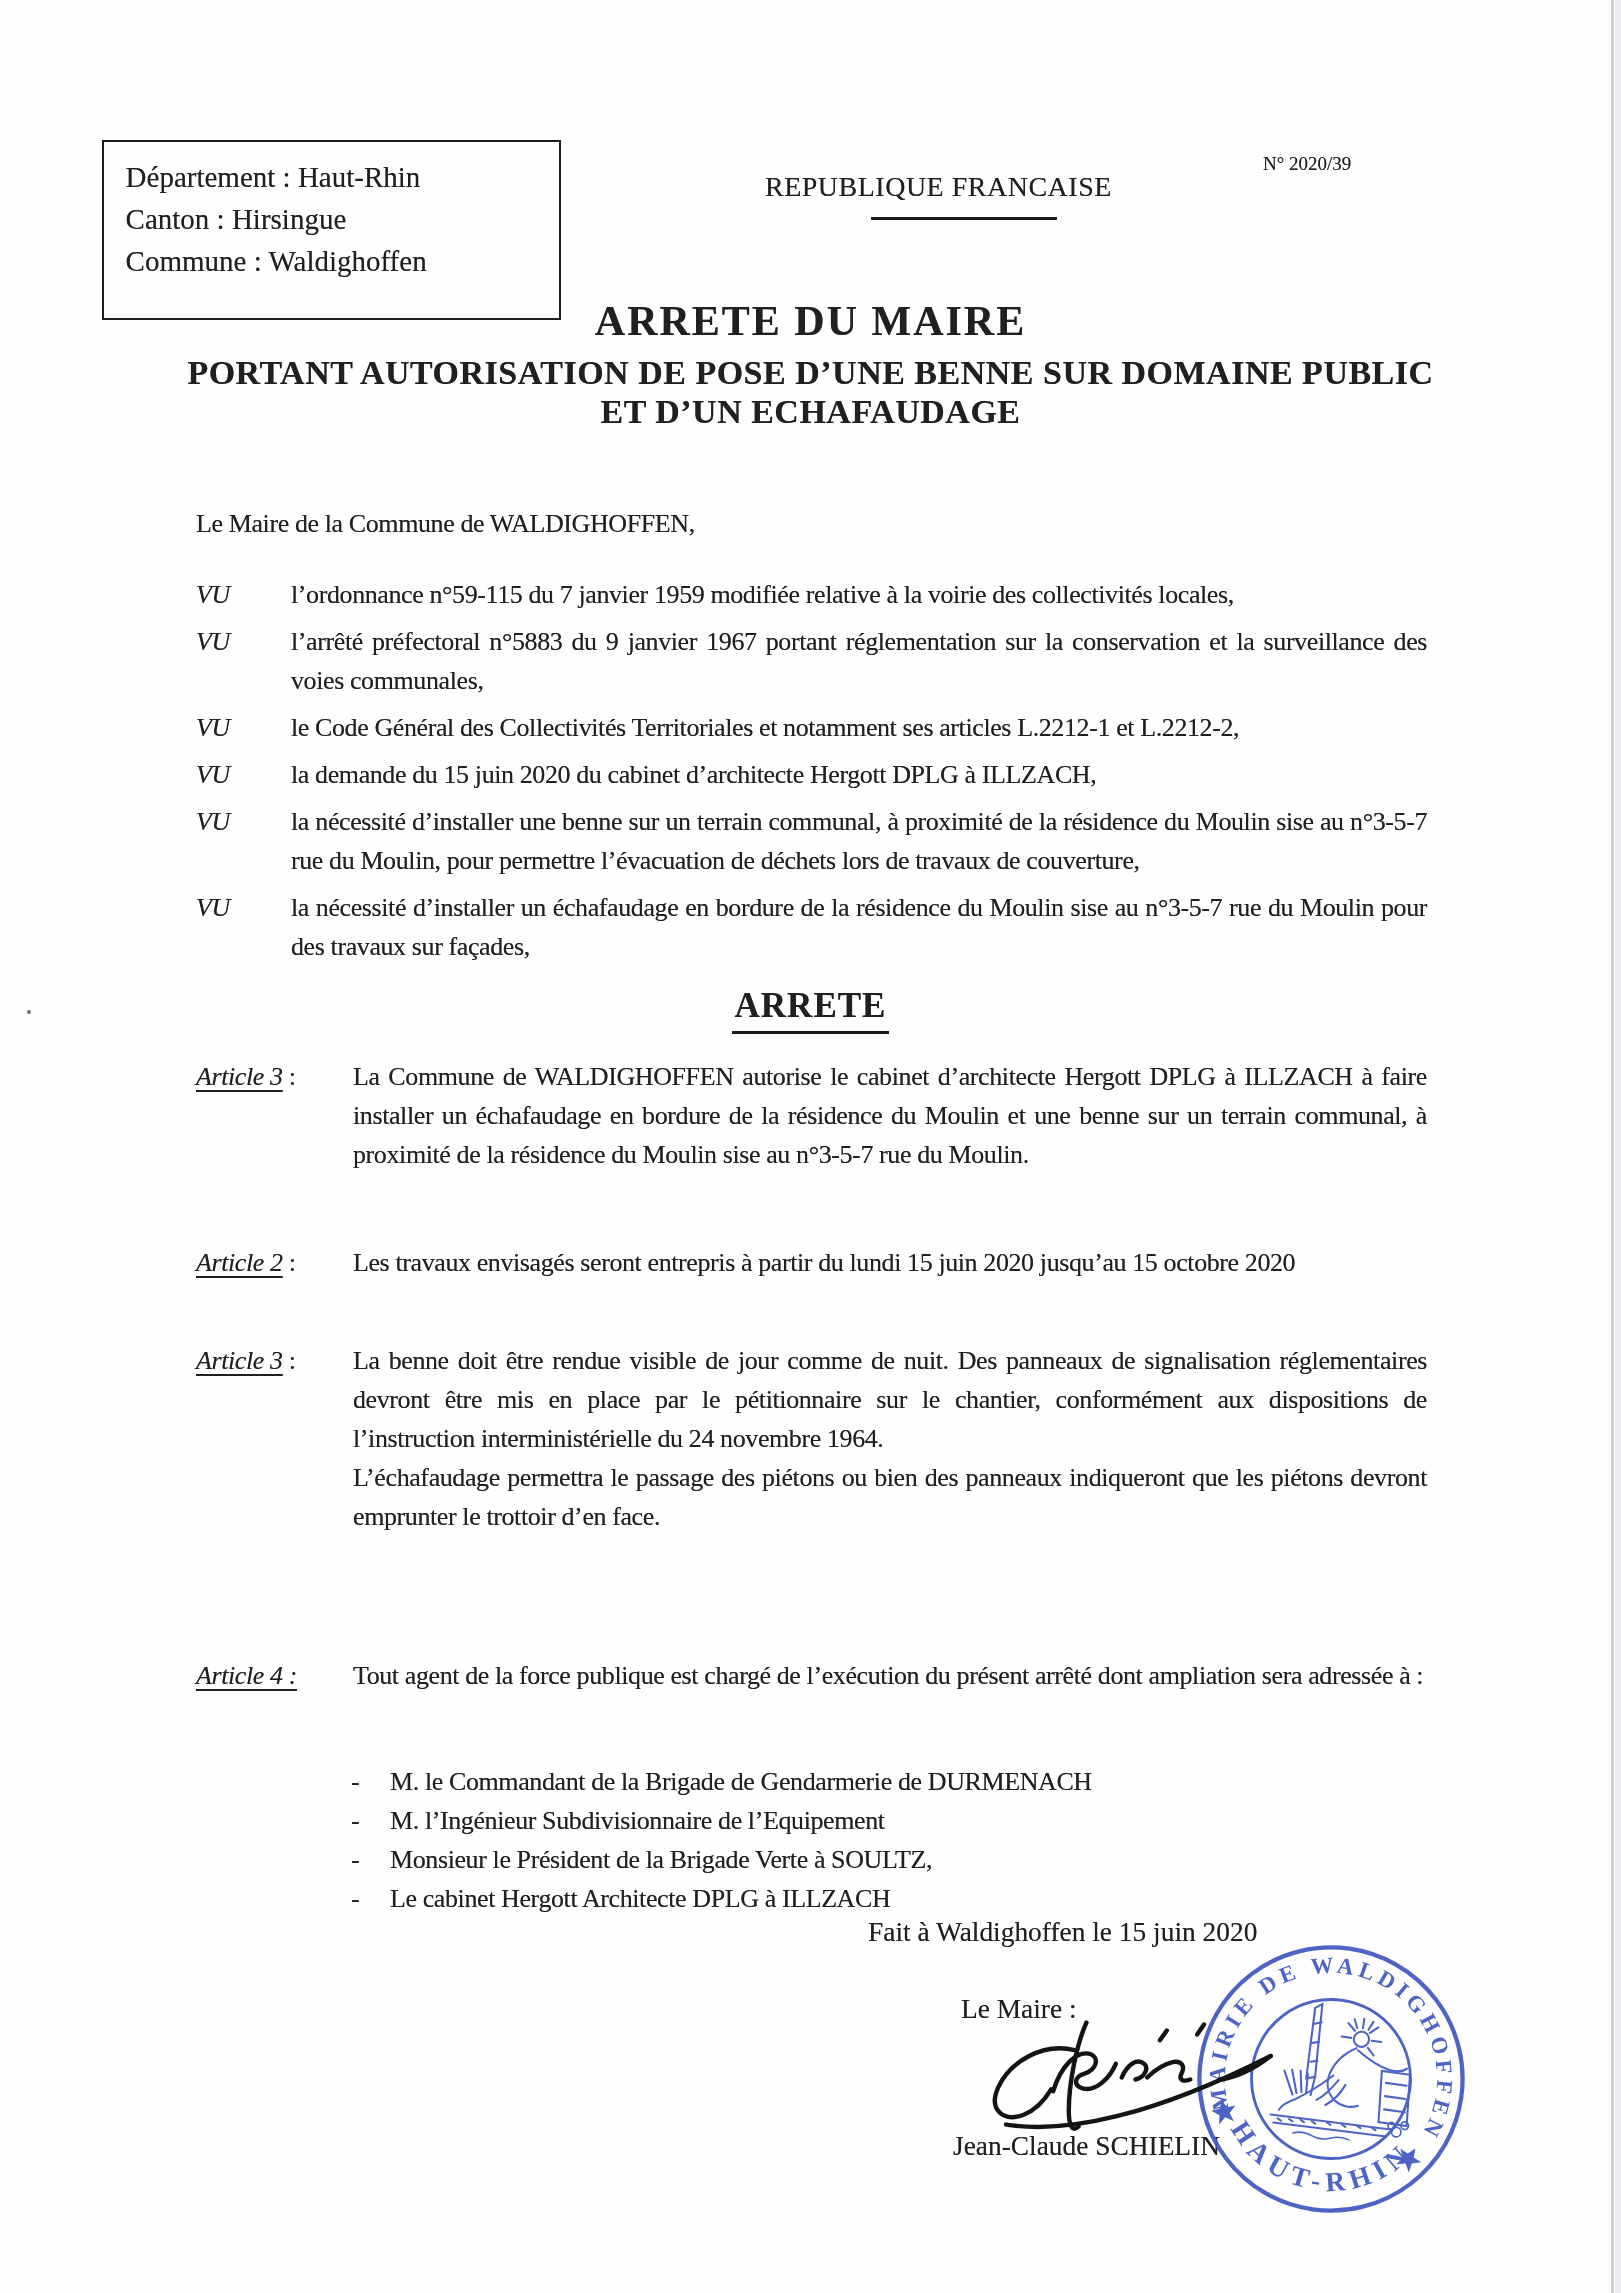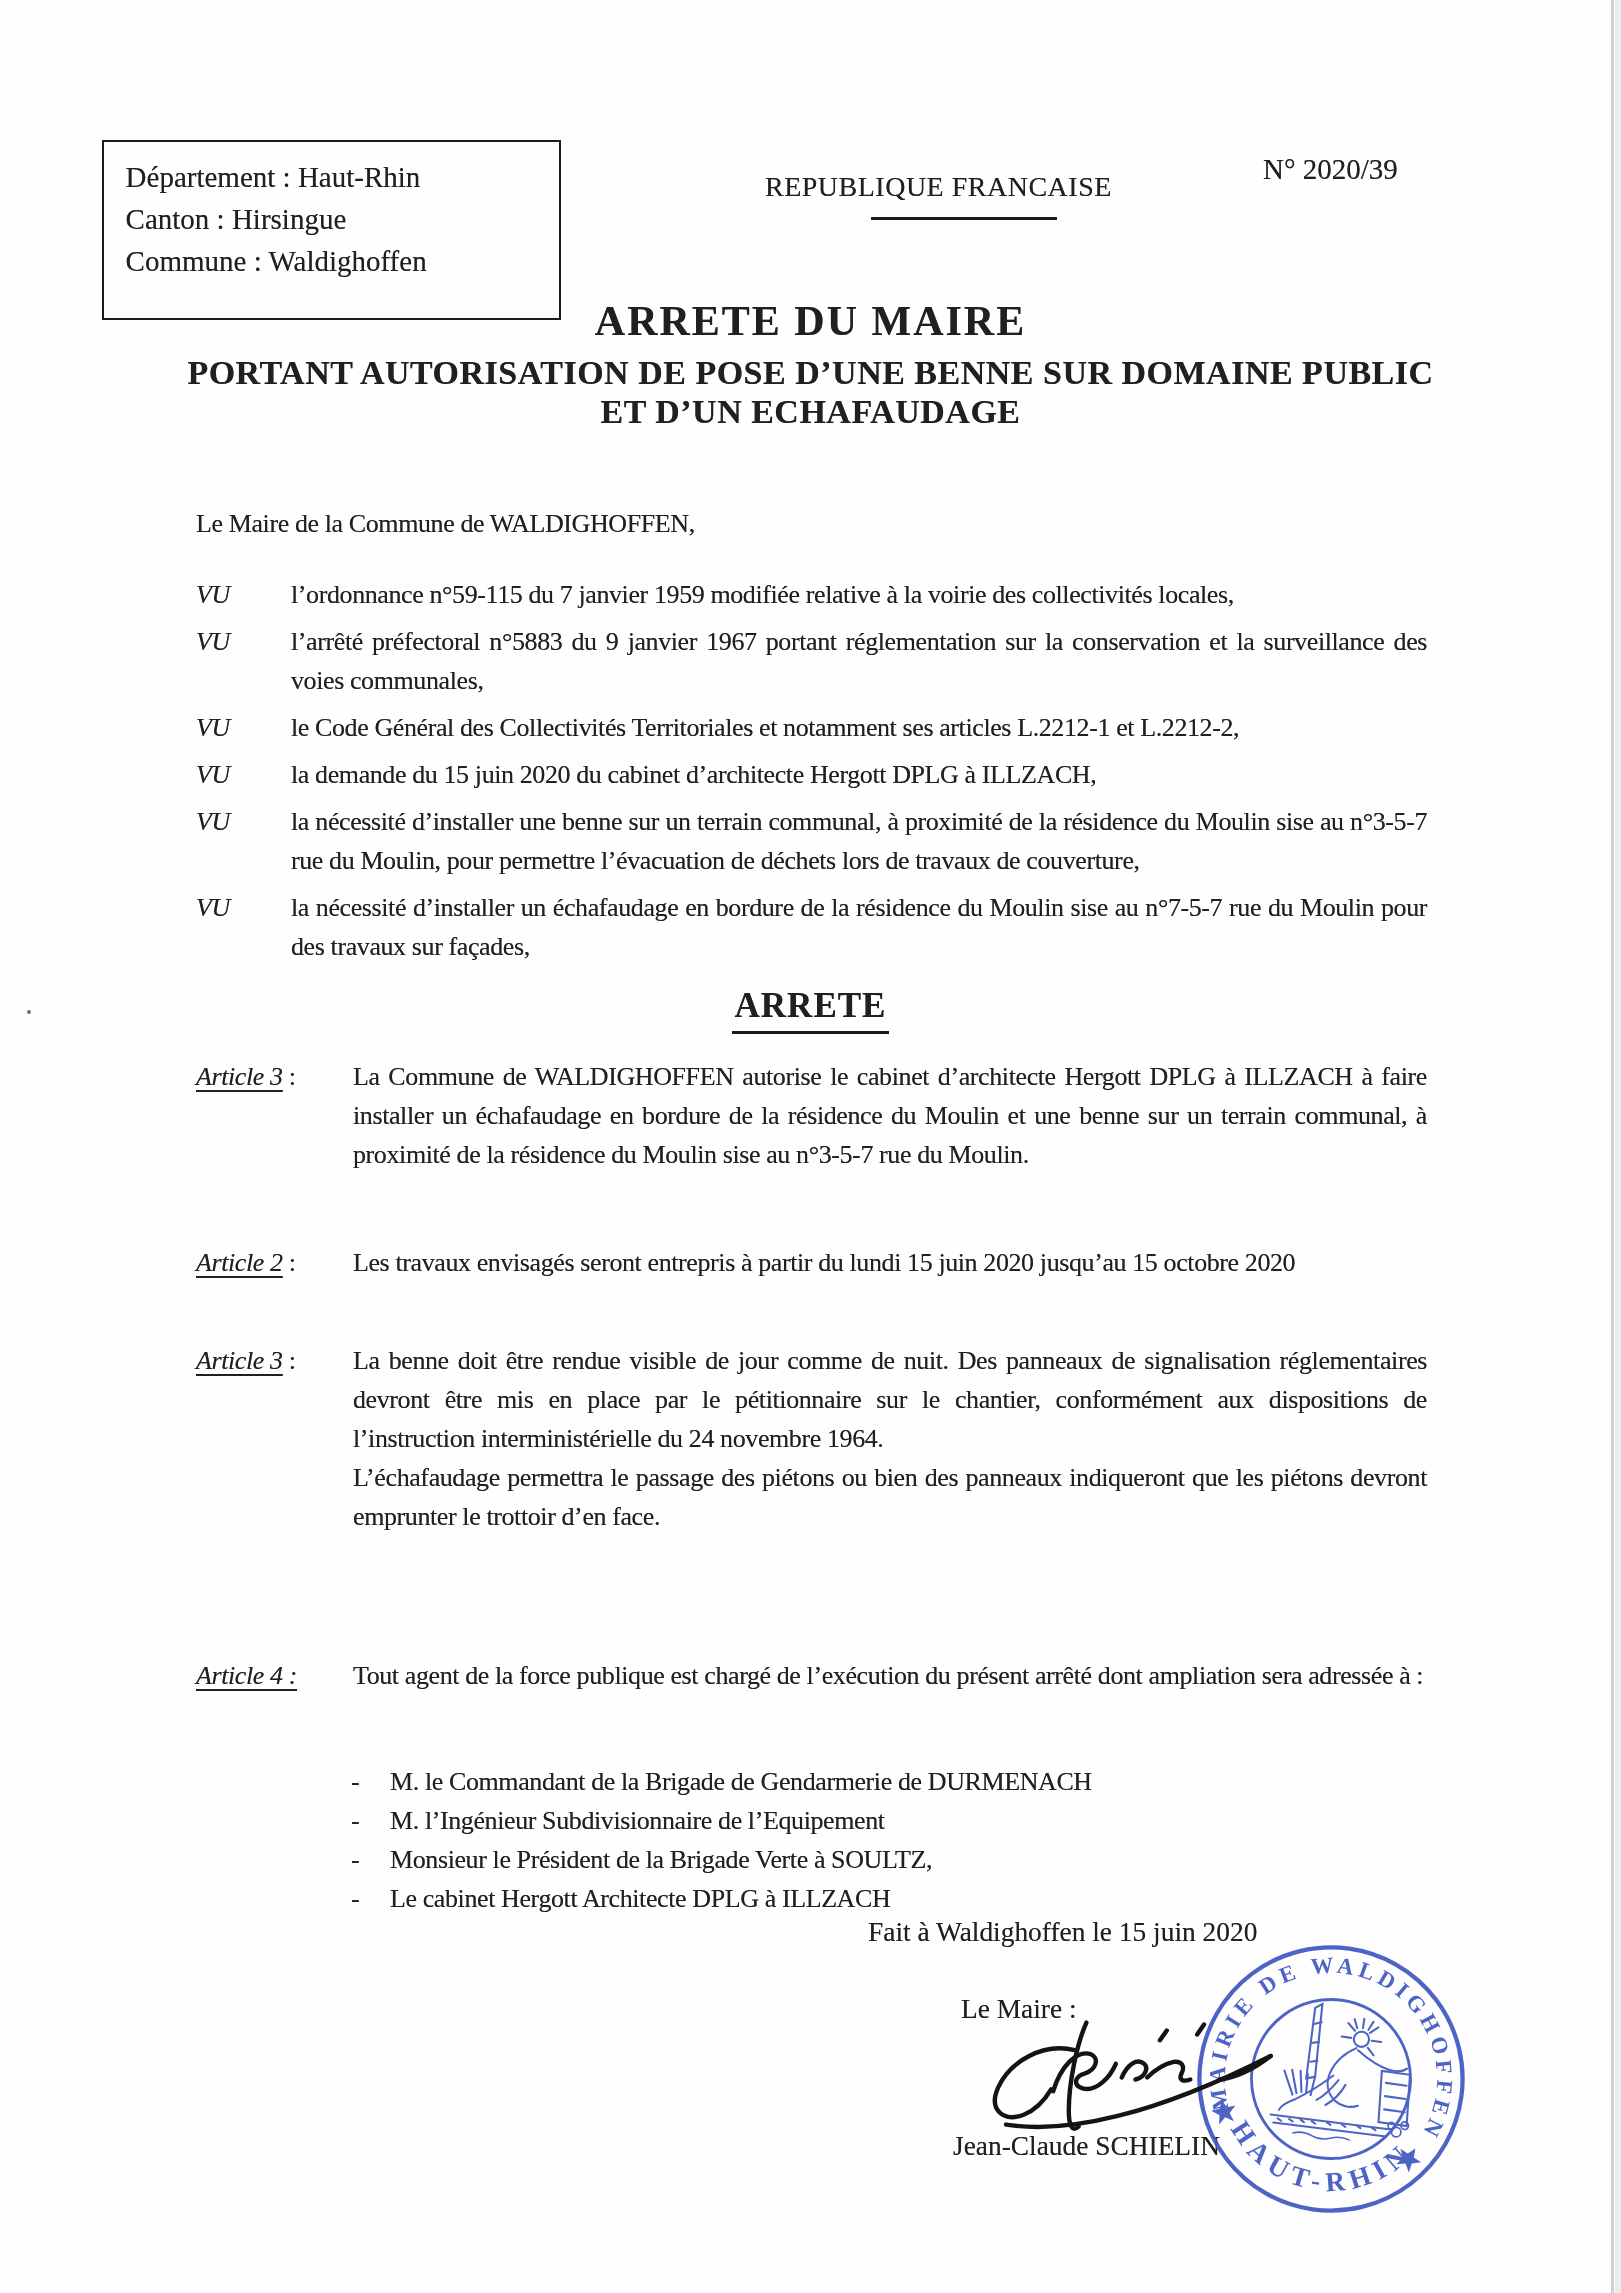--- a/index.html
+++ b/index.html
@@ -11,21 +11,21 @@
   .scan-text{text-shadow:0 0 0.6px rgba(30,30,30,.55);}
 
   
   .admin-box{
     left:102px;top:140px;width:459px;height:180px;
     border:2.9px solid #1c1c1c;box-sizing:border-box;
     padding:13.7px 0 0 21.6px;font-size:29px;line-height:42px;white-space:nowrap;
   }
   .republic{left:765px;top:171px;font-size:28px;letter-spacing:0.5px;white-space:nowrap;}
   .republic-rule{left:871px;top:217px;width:186px;height:2.9px;background:#1b1b1b;}
-  .act-number{left:1263px;top:153px;font-size:29px;white-space:nowrap;}
+  .act-number{left:1263px;top:153px;font-size:19px;white-space:nowrap;}
 
   
   .doc-title{left:0;top:297px;width:1621px;text-align:center;font-size:42px;font-weight:bold;letter-spacing:2px;}
   .doc-subtitle{left:0;top:353px;width:1621px;text-align:center;font-size:34px;font-weight:bold;line-height:39px;letter-spacing:0.5px;}
 
   
   .body-text{font-size:26px;letter-spacing:-0.4px;line-height:39px;}
   .salutation{left:196px;top:504px;white-space:nowrap;}
 
   .vu-list{left:196px;top:567px;width:1231px;}
@@ -103,21 +103,21 @@
     <div class="vu-item">
       <span class="vu-label">VU</span>
       <span class="vu-text">la demande du 15 juin 2020 du cabinet d’architecte Hergott DPLG à ILLZACH,</span>
     </div>
     <div class="vu-item">
       <span class="vu-label">VU</span>
       <span class="vu-text">la nécessité d’installer une benne sur un terrain communal, à proximité de la résidence du Moulin sise au n°3-5-7 rue du Moulin, pour permettre l’évacuation de déchets lors de travaux de couverture,</span>
     </div>
     <div class="vu-item">
       <span class="vu-label">VU</span>
-      <span class="vu-text">la nécessité d’installer un échafaudage en bordure de la résidence du Moulin sise au n°7-5-7 rue du Moulin pour des travaux sur façades,</span>
+      <span class="vu-text">la nécessité d’installer un échafaudage en bordure de la résidence du Moulin sise au n°3-5-7 rue du Moulin pour des travaux sur façades,</span>
     </div>
   </div>
 
   <div class="abs arrete-heading scan-text">
     <span>ARRETE</span>
   </div>
 
   <div class="abs article body-text scan-text" style="top:1057px">
     <div class="article-label"><span class="lbl">Article 3</span><span class="colon"> :</span></div>
     <div class="article-body">

